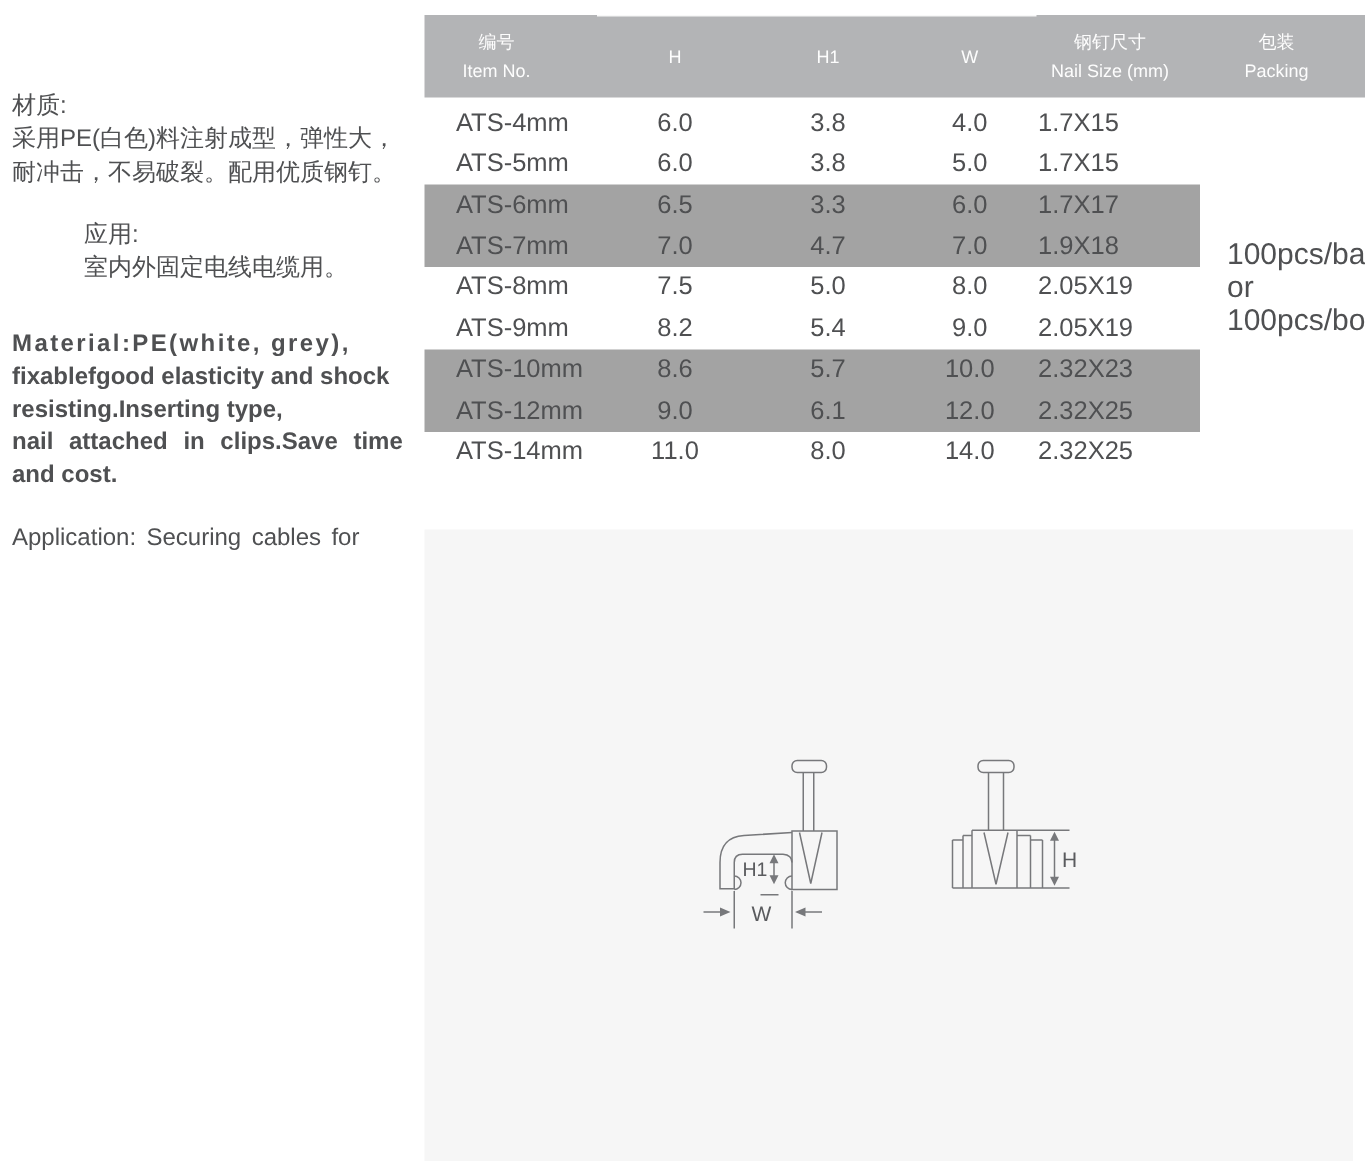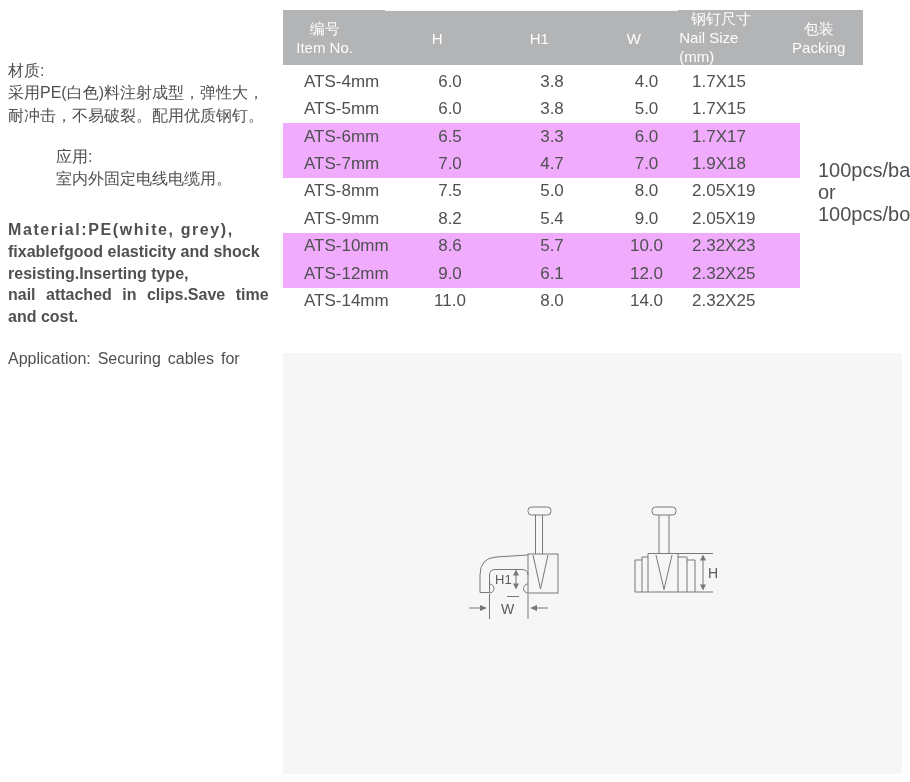--- a/index.html
+++ b/index.html
@@ -15,38 +15,38 @@
   #blk-application-cn{ top:146px;margin-left:48px; }
   #blk-material-en   { top:219px; line-height:21.8px;font-weight:bold; }
   #blk-application-en{ top:348px; }
   .ln { white-space:nowrap; }
   .ln.spaced  { letter-spacing:1.6px; }
   .ln.wspace  { word-spacing:6px; }
   .ln.wspace2 { word-spacing:2.5px; }
 
   
   .tbl-header {
-    position:absolute; left:283px; top:10px; width:580px; height:55px;
-    background:#b3b4b6; color:#fdfdfd; display:flex; font-size:15px;
+    position:absolute; left:283px; top:10px; width:627px; height:55px;
+    background:#b3b4b6; color:#fdfdfd; display:flex; font-size:12px;
   }
   .hcol { display:flex; flex-direction:column; justify-content:center; align-items:center; line-height:19px; box-sizing:border-box; }
   .hcol-item { width:114px; padding-right:18px; }
   .size-group { width:295px; display:flex; flex-direction:column; box-sizing:border-box; }
   .size-label { height:30px; display:flex; align-items:flex-end; justify-content:center; padding-bottom:4px; box-sizing:border-box; }
   .size-line { height:1px; background:rgba(255,255,255,0.9); margin:0 1px; }
   .size-sub { flex:1; display:flex; align-items:center; }
   .sub-h  { width:106px; text-align:center; }
   .sub-h1 { width:98px;  text-align:center; }
   .sub-w  { width:91px;  text-align:center; }
   .hcol-nail { width:108px; padding-right:12px; }
   .hcol-pack { width:102px; }
 
   .tbl-body { position:absolute; left:283px; top:68px; width:619px; height:247px; font-size:17px; }
   .trow { display:flex; width:517px; height:27.44px; align-items:center; }
-  .trow.shaded { background:#f0abfc; }
+  .trow.shaded { background:#a3a3a3; }
   .c-item { width:114px; padding-left:21px; box-sizing:border-box; }
   .c-h  { width:106px; text-align:center; }
   .c-h1 { width:98px;  text-align:center; }
   .c-w  { width:91px;  text-align:center; }
   .c-nail { width:108px; text-align:left; }
 
   .pack-col {
     position:absolute; left:517px; top:0; width:102px; height:247px;
     display:flex; flex-direction:column; justify-content:center;
     padding-left:18px; box-sizing:border-box; font-size:20px; line-height:22px;

